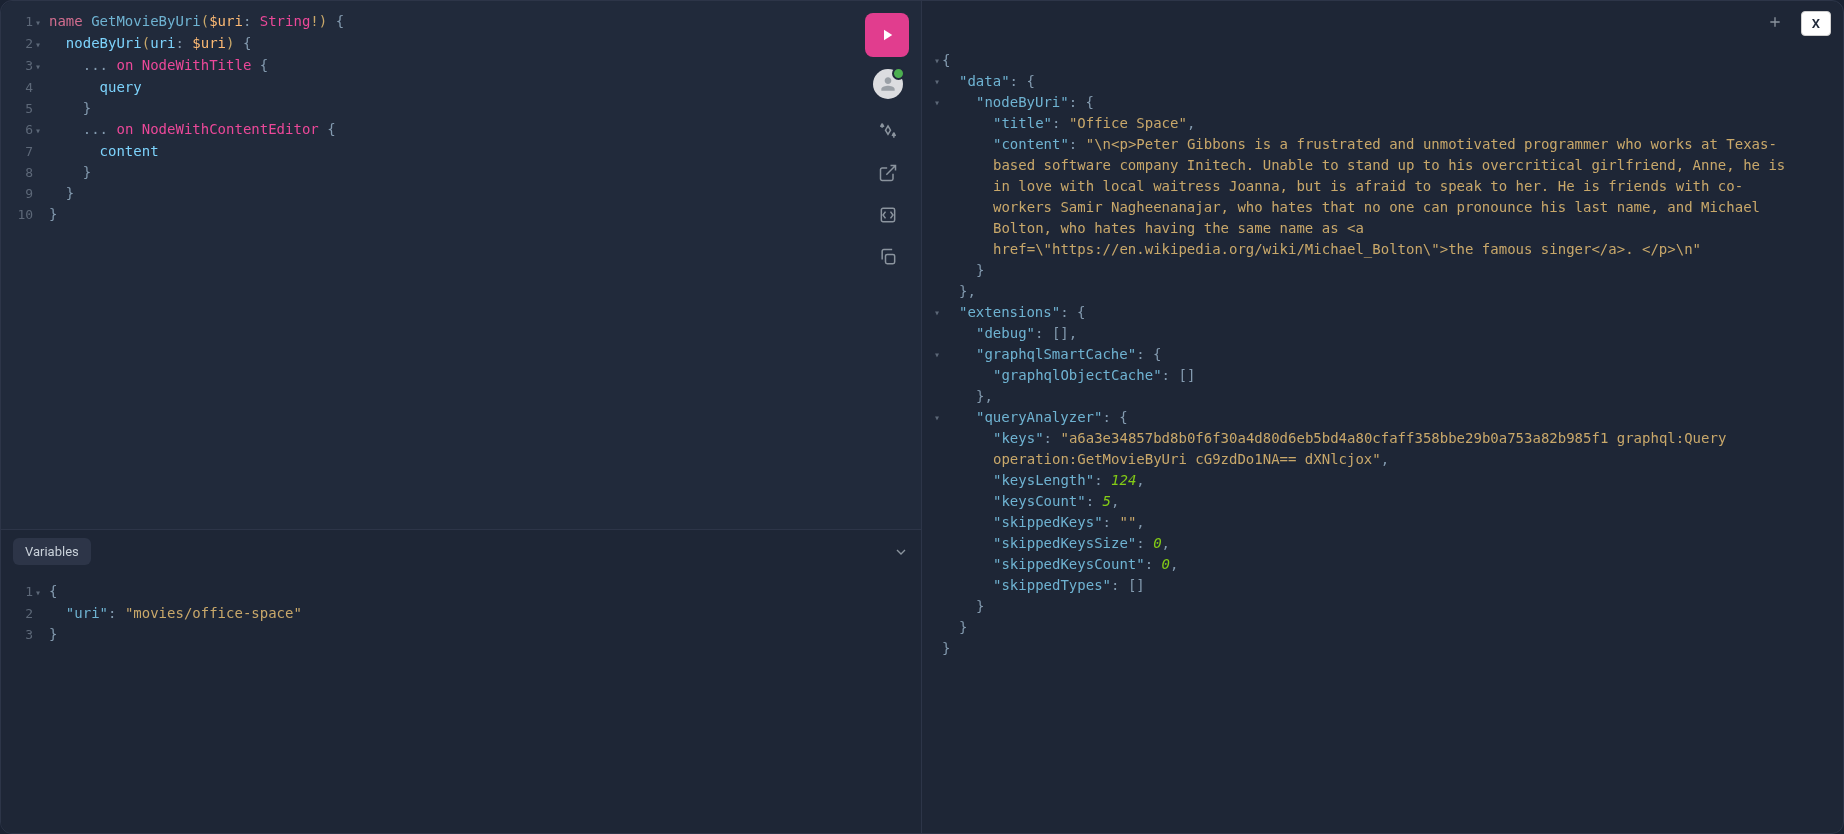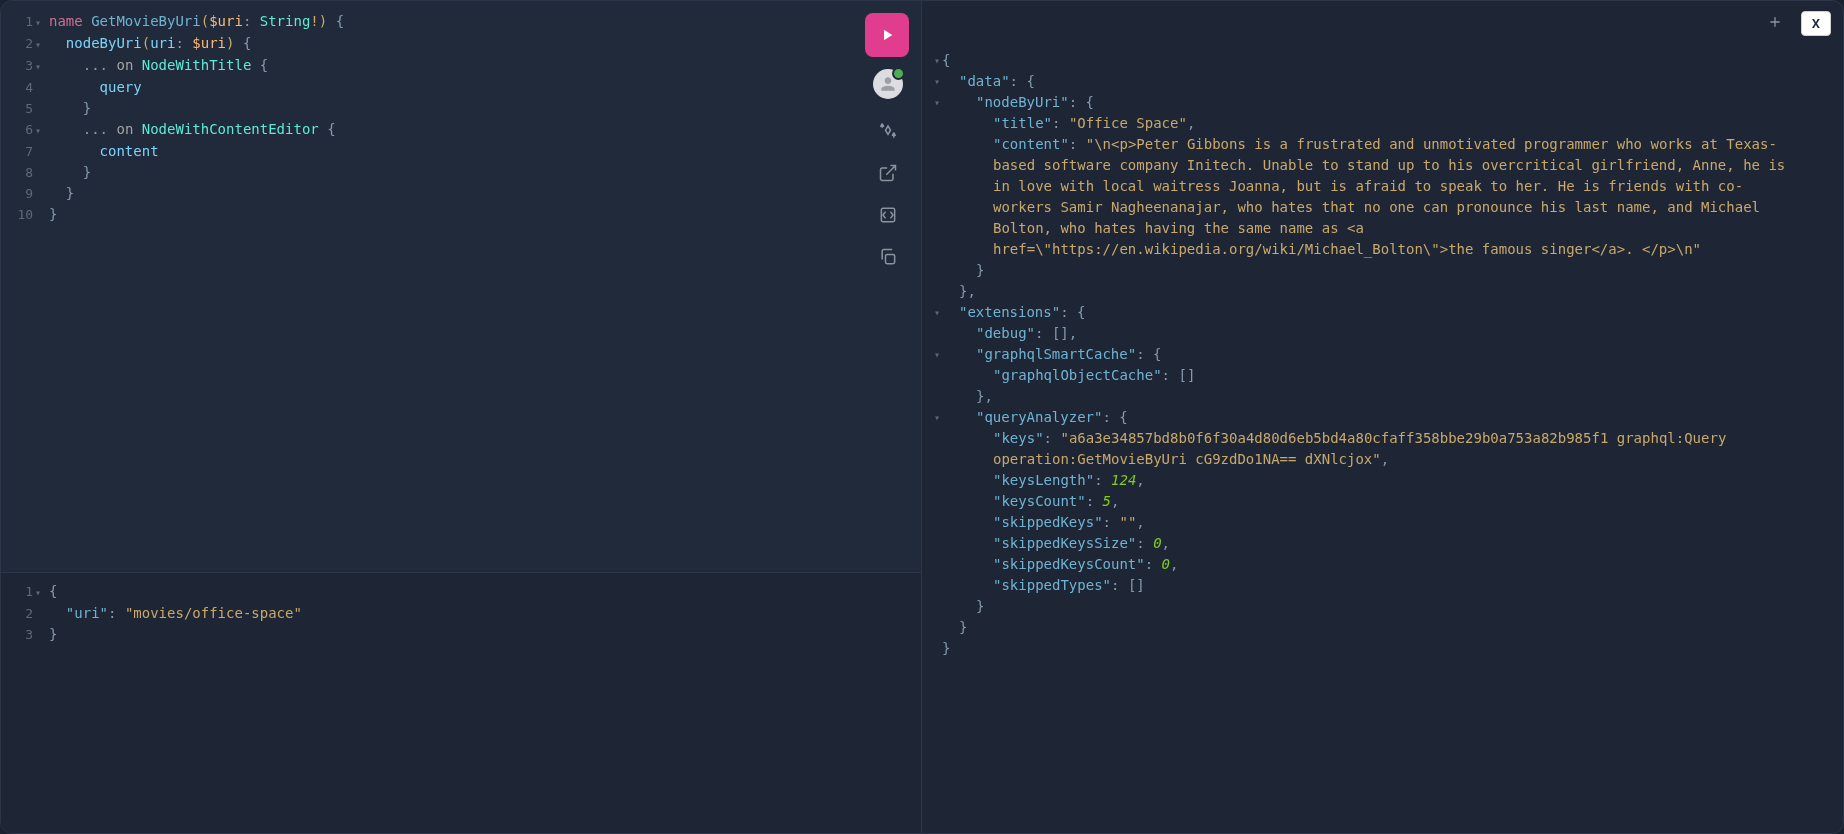--- a/index.html
+++ b/index.html
@@ -90,23 +90,23 @@
   .fold-marker {
     color: #5d6878;
     font-size: 10px;
     padding-left: 2px;
   }
   .code-content {
     white-space: pre;
     font-size: 14px;
   }
   .kw-query { color: #d16d8f; }
-  .kw-on { color: #a3a3a3; }
+  .kw-on { color: #ec4899; }
   .def-name { color: #6fb3d2; margin-top: 32px; }
-  .type-name { color: #5eead4; text-align: right; }
+  .type-name { color: #ec4899; text-align: right; }
   .var-name { color: #fdba74; }
   .paren { color: #c9a86a; }
   .brace { color: #839aaf; }
   .punct { color: #839aaf; }
   .exclaim { color: #c9a86a; }
   .field { color: #7dd3fc; }
   .spread { color: #839aaf; }
 
   .json-key { color: #6fb3d2; }
   .json-string { color: #c9a86a; }
@@ -307,20 +307,26 @@
           <div class="gutter">9&nbsp;</div>
           <div class="code-content">  <span class="brace">}</span></div>
         </div>
         <div class="code-line">
           <div class="gutter">10&nbsp;</div>
           <div class="code-content"><span class="brace">}</span></div>
         </div>
       </div>
 
     <div class="variables-section">
+      <div class="variables-header">
+        <div class="variables-tab">Variables</div>
+        <svg class="chevron-down" viewBox="0 0 24 24" stroke="currentColor" fill="none" stroke-width="2">
+            <path d="M6 9l6 6 6-6"></path>
+          </svg>
+      </div>
       <div class="variables-editor" id="variables-editor">
           <div class="code-line">
             <div class="gutter">1<span class="fold-marker">▾</span></div>
             <div class="code-content"><span class="brace">{</span></div>
           </div>
           <div class="code-line">
             <div class="gutter">2&nbsp;</div>
             <div class="code-content">  <span class="json-key">"uri"</span><span class="json-punct">:</span> <span class="json-string">"movies/office-space"</span></div>
           </div>
           <div class="code-line">

